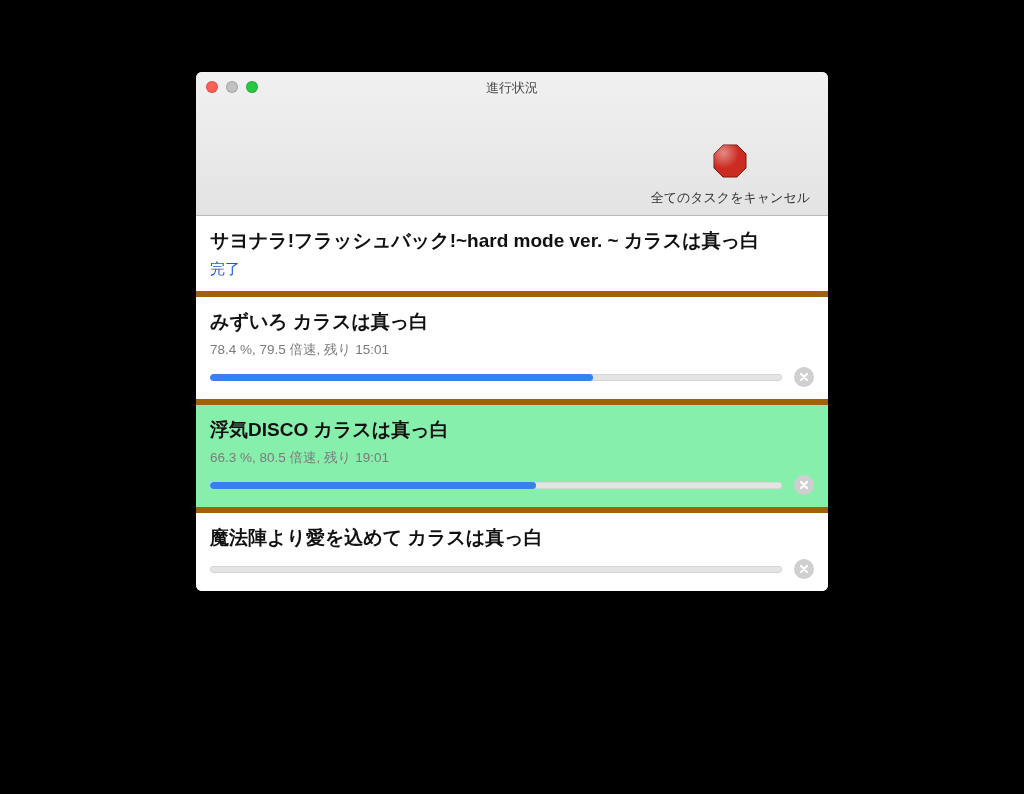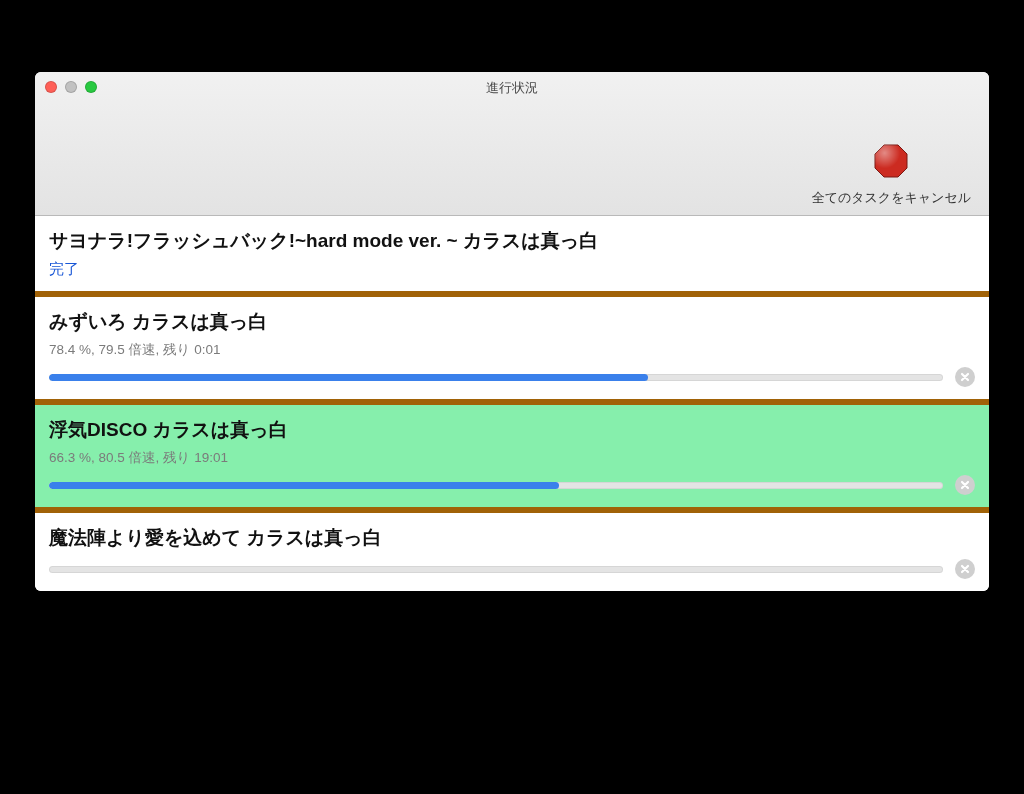--- a/index.html
+++ b/index.html
@@ -5,21 +5,21 @@
   * { box-sizing: border-box; margin: 0; padding: 0; }
   html, body { width: 1024px; height: 794px; }
   body {
     background: #000;
     font-family: -apple-system, "Helvetica Neue", "Hiragino Kaku Gothic ProN", Arial, sans-serif;
     display: flex;
     align-items: flex-start;
     justify-content: center;
   }
   .window {
-    width: 954px;
+    width: 632px;
     margin-top: 72px;
     border-radius: 6px;
     background: #fff;
     box-shadow: 0 22px 50px rgba(0,0,0,0.55), 0 0 0 1px rgba(0,0,0,0.15);
     overflow: hidden;
   }
   .titlebar {
     position: relative;
     height: 144px;
     background: linear-gradient(to bottom, #f1f1f1 0%, #e3e3e3 100%);
@@ -141,21 +141,21 @@
 
   <div class="task-list">
 
     <div class="task">
       <div class="task-title">サヨナラ!フラッシュバック!~hard mode ver. ~ カラスは真っ白</div>
       <div class="task-status-done">完了</div>
     </div>
 
     <div class="task">
       <div class="task-title">みずいろ カラスは真っ白</div>
-      <div class="task-status">78.4 %, 79.5 倍速, 残り 0:01</div>
+      <div class="task-status">78.4 %, 79.5 倍速, 残り 15:01</div>
       <div class="progress-row">
         <div class="progress">
           <div class="progress-bar" style="width:67%"></div>
         </div>
         <div class="cancel-btn">
           <svg width="10" height="10" viewBox="0 0 10 10">
             <path d="M2 2 L8 8 M8 2 L2 8" stroke="#fff" stroke-width="2.2" stroke-linecap="round"></path>
           </svg>
         </div>
       </div>

